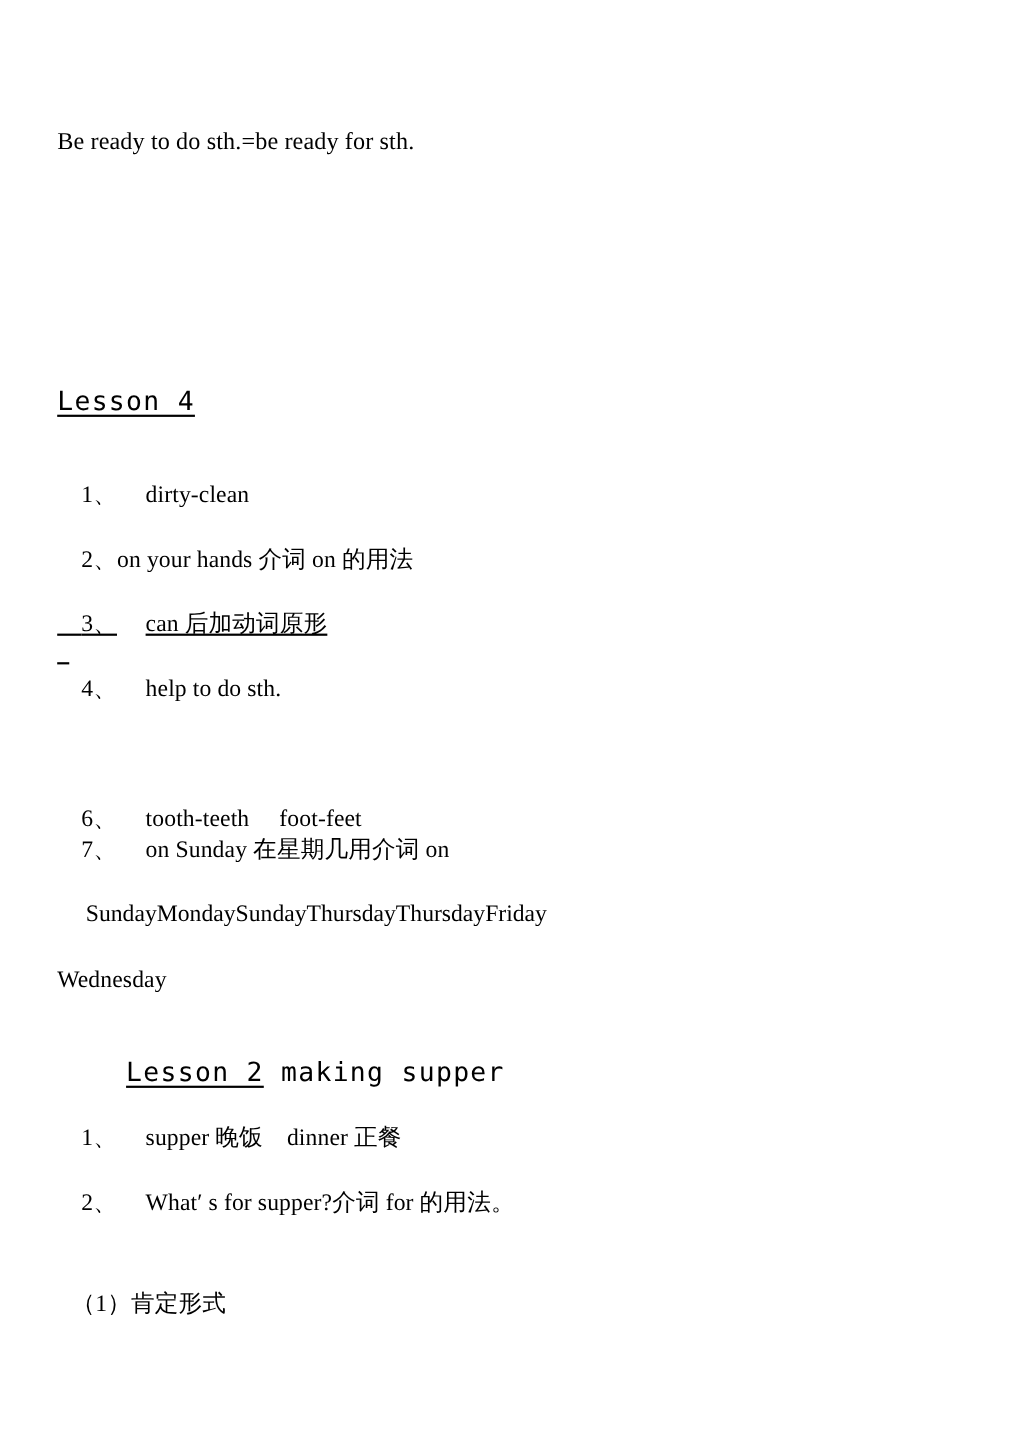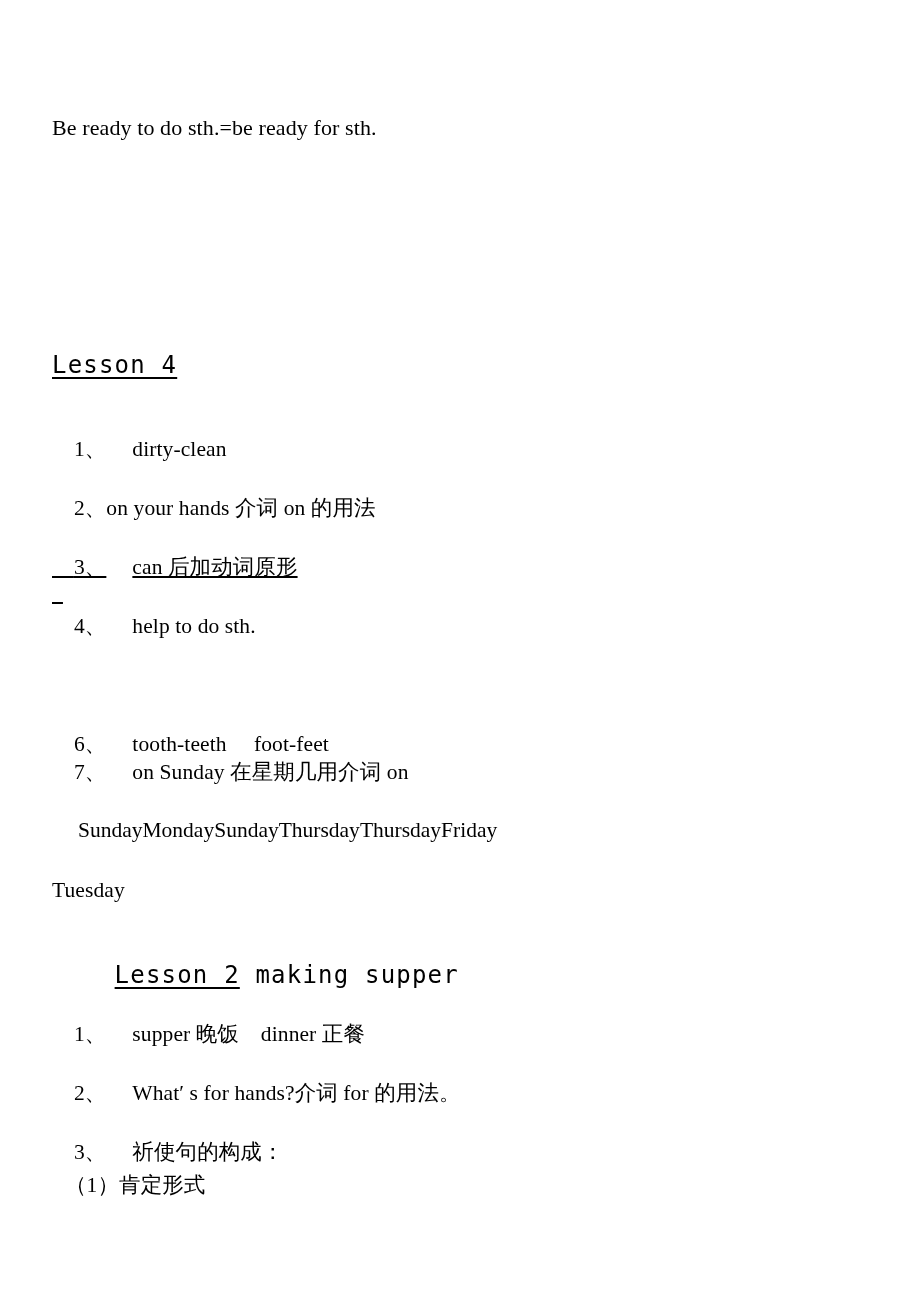--- a/index.html
+++ b/index.html
@@ -135,33 +135,30 @@
 
   <div class="weekday-row serif">
     <span>Sunday</span>
     <span>Monday</span>
     <span>Sunday</span>
     <span>Thursday</span>
     <span>Thursday</span>
     <span>Friday</span>
   </div>
 
-  <div class="line serif" style="top:877px;">Tuesday</div>
+  <div class="line serif" style="top:877px;">Wednesday</div>
 
   <div class="line mono lesson-heading-2">
     <span class="underlined">Lesson 2</span><span class="heading-tail"> making supper</span>
   </div>
 
   <div class="line serif item" style="top:995px;">
     <span class="num">1、</span><span class="indent-2">supper 晚饭    dinner 正餐</span>
   </div>
 
   <div class="line serif item" style="top:1054px;">
-    <span class="num">2、</span><span class="indent-2">What′ s for hands?介词 for 的用法。</span>
+    <span class="num">2、</span><span class="indent-2">What′ s for supper?介词 for 的用法。</span>
   </div>
 
-  <div class="line serif item" style="top:1113px;">
-    <span class="num">3、</span><span class="indent-2">祈使句的构成：</span>
-  </div>
 
   <div class="line serif" style="top:1172px; left:65px;">（1）肯定形式</div>
 
 </div>
 
 </body></html>

